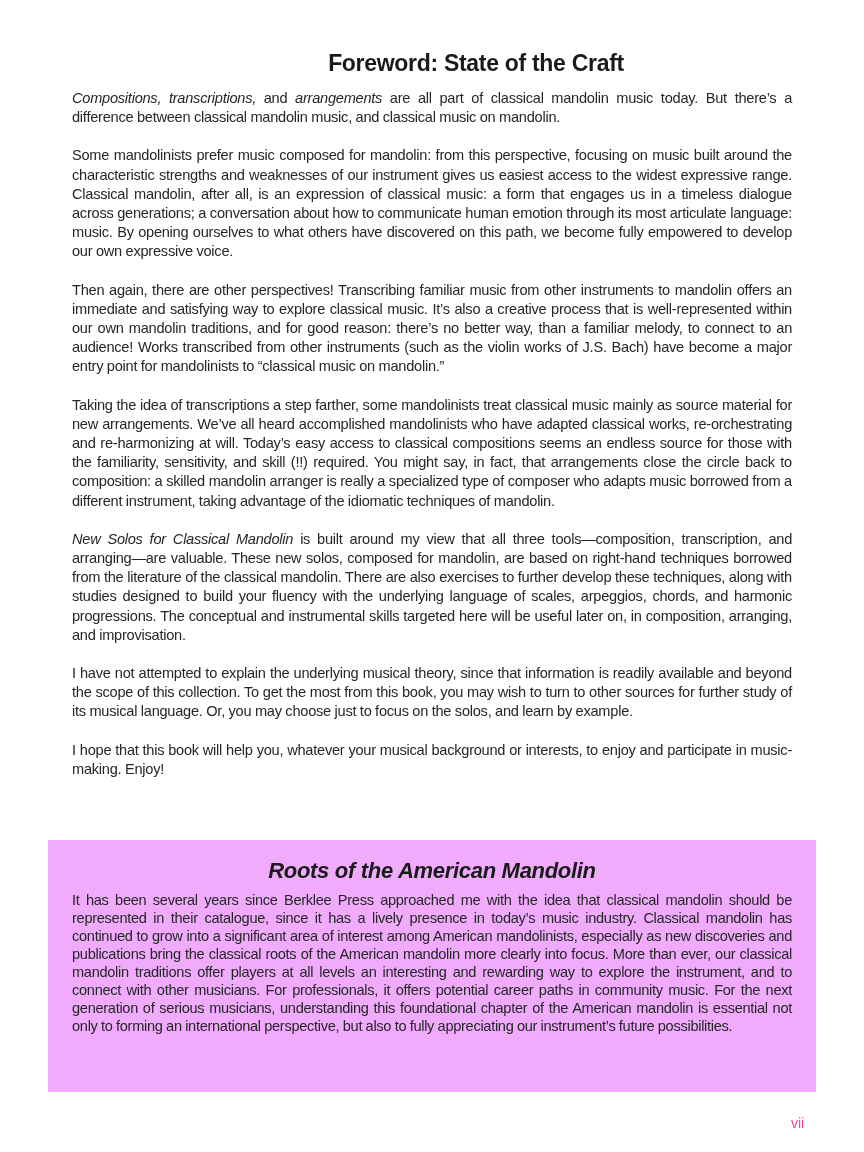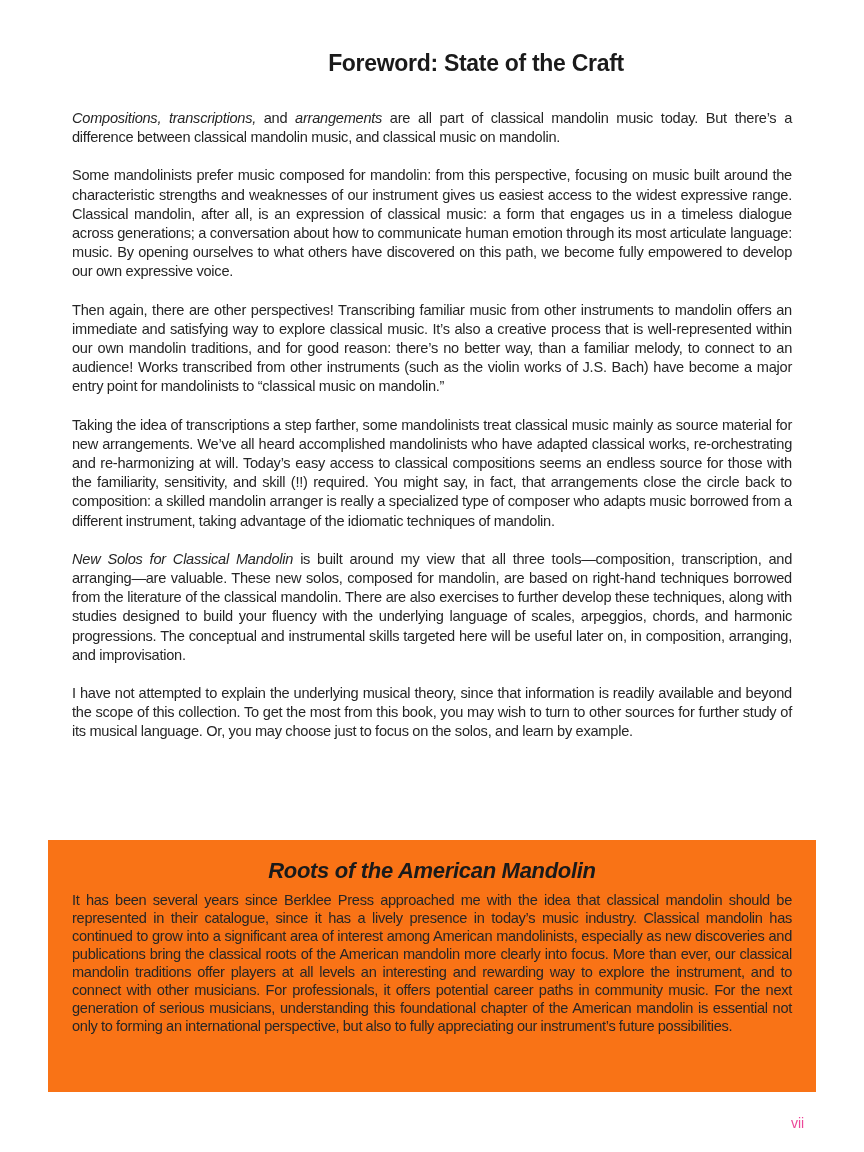--- a/index.html
+++ b/index.html
@@ -26,39 +26,38 @@
       letter-spacing: -0.3px;
       margin: 8px;
       color: #1a1a1a;
       padding-left: 36px;
     }
     .foreword {
       position: absolute;
       top: 89px;
       left: 72px;
       width: 720px;
-      margin-top: 20px;
     }
     .para {
       margin: 0 0 19px 0;
       font-size: 14.6px;
       line-height: 19.2px;
       text-align: justify;
       letter-spacing: -0.25px;
       word-spacing: -0.2px;
       color: #262626;
     }
     .para i { font-style: italic; }
     .roots-box {
       position: absolute;
       left: 48px;
       top: 840px;
       width: 768px;
       height: 252px;
-      background: #f97316;
+      background: #f0abfc;
     }
     .roots-title {
       position: absolute;
       top: 18px;
       left: 0;
       width: 768px;
       text-align: center;
       font-size: 22px;
       font-weight: bold;
       font-style: italic;
@@ -92,20 +91,21 @@
 
 <h1 class="page-title">Foreword: State of the Craft</h1>
 
 <div class="foreword">
   <p class="para"><i>Compositions, transcriptions,</i><span> and </span><i>arrangements</i><span> are all part of classical mandolin music today. But there’s a difference between classical mandolin music, and classical music on mandolin.</span></p>
   <p class="para">Some mandolinists prefer music composed for mandolin: from this perspective, focusing on music built around the characteristic strengths and weaknesses of our instrument gives us easiest access to the widest expressive range. Classical mandolin, after all, is an expression of classical music: a form that engages us in a timeless dialogue across generations; a conversation about how to communicate human emotion through its most articulate language: music. By opening ourselves to what others have discovered on this path, we become fully empowered to develop our own expressive voice.</p>
   <p class="para">Then again, there are other perspectives! Transcribing familiar music from other instruments to mandolin offers an immediate and satisfying way to explore classical music. It’s also a creative process that is well-represented within our own mandolin traditions, and for good reason: there’s no better way, than a familiar melody, to connect to an audience! Works transcribed from other instruments (such as the violin works of J.S. Bach) have become a major entry point for mandolinists to “classical music on mandolin.”</p>
   <p class="para">Taking the idea of transcriptions a step farther, some mandolinists treat classical music mainly as source material for new arrangements. We’ve all heard accomplished mandolinists who have adapted classical works, re-orchestrating and re-harmonizing at will. Today’s easy access to classical compositions seems an endless source for those with the familiarity, sensitivity, and skill (!!) required. You might say, in fact, that arrangements close the circle back to composition: a skilled mandolin arranger is really a specialized type of composer who adapts music borrowed from a different instrument, taking advantage of the idiomatic techniques of mandolin.</p>
   <p class="para"><i>New Solos for Classical Mandolin</i><span> is built around my view that all three tools—composition, transcription, and arranging—are valuable. These new solos, composed for mandolin, are based on right-hand techniques borrowed from the literature of the classical mandolin. There are also exercises to further develop these techniques, along with studies designed to build your fluency with the underlying language of scales, arpeggios, chords, and harmonic progressions. The conceptual and instrumental skills targeted here will be useful later on, in composition, arranging, and improvisation.</span></p>
   <p class="para">I have not attempted to explain the underlying musical theory, since that information is readily available and beyond the scope of this collection. To get the most from this book, you may wish to turn to other sources for further study of its musical language. Or, you may choose just to focus on the solos, and learn by example.</p>
+  <p class="para">I hope that this book will help you, whatever your musical background or interests, to enjoy and participate in music-making. Enjoy!</p>
 </div>
 
 <div class="roots-box">
   <h2 class="roots-title">Roots of the American Mandolin</h2>
   <p class="roots-body">It has been several years since Berklee Press approached me with the idea that classical mandolin should be represented in their catalogue, since it has a lively presence in today’s music industry. Classical mandolin has continued to grow into a significant area of interest among American mandolinists, especially as new discoveries and publications bring the classical roots of the American mandolin more clearly into focus. More than ever, our classical mandolin traditions offer players at all levels an interesting and rewarding way to explore the instrument, and to connect with other musicians. For professionals, it offers potential career paths in community music. For the next generation of serious musicians, understanding this foundational chapter of the American mandolin is essential not only to forming an international perspective, but also to fully appreciating our instrument’s future possibilities.</p>
 </div>
 
 <div class="page-number">vii</div>
 
 </body></html>

